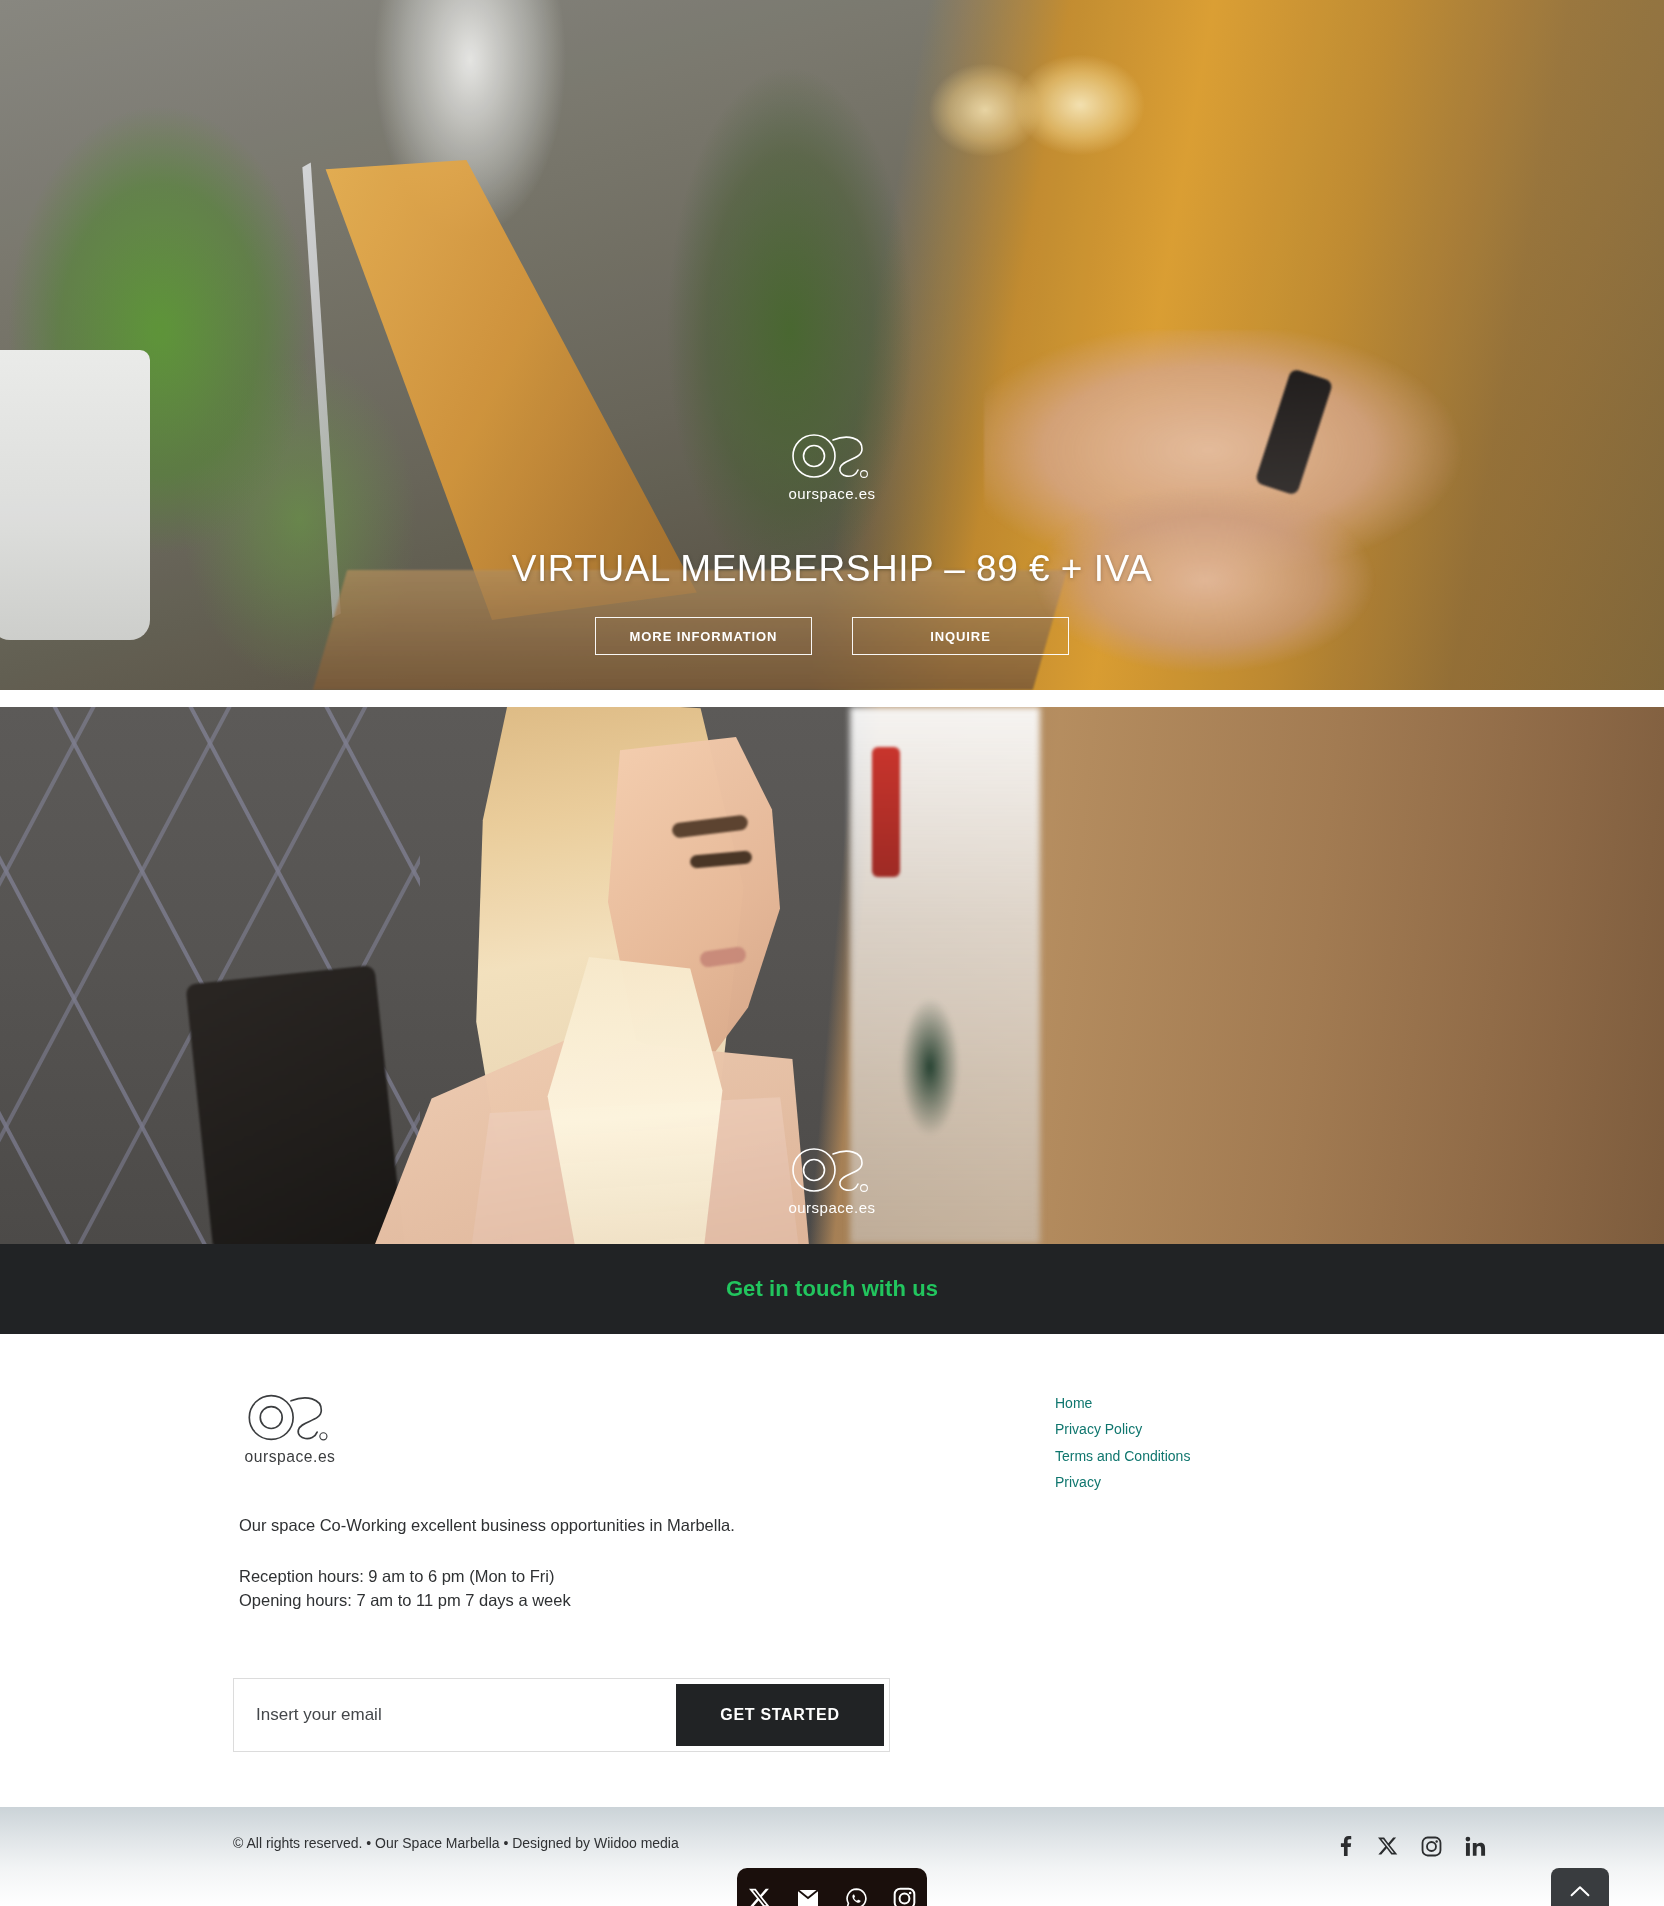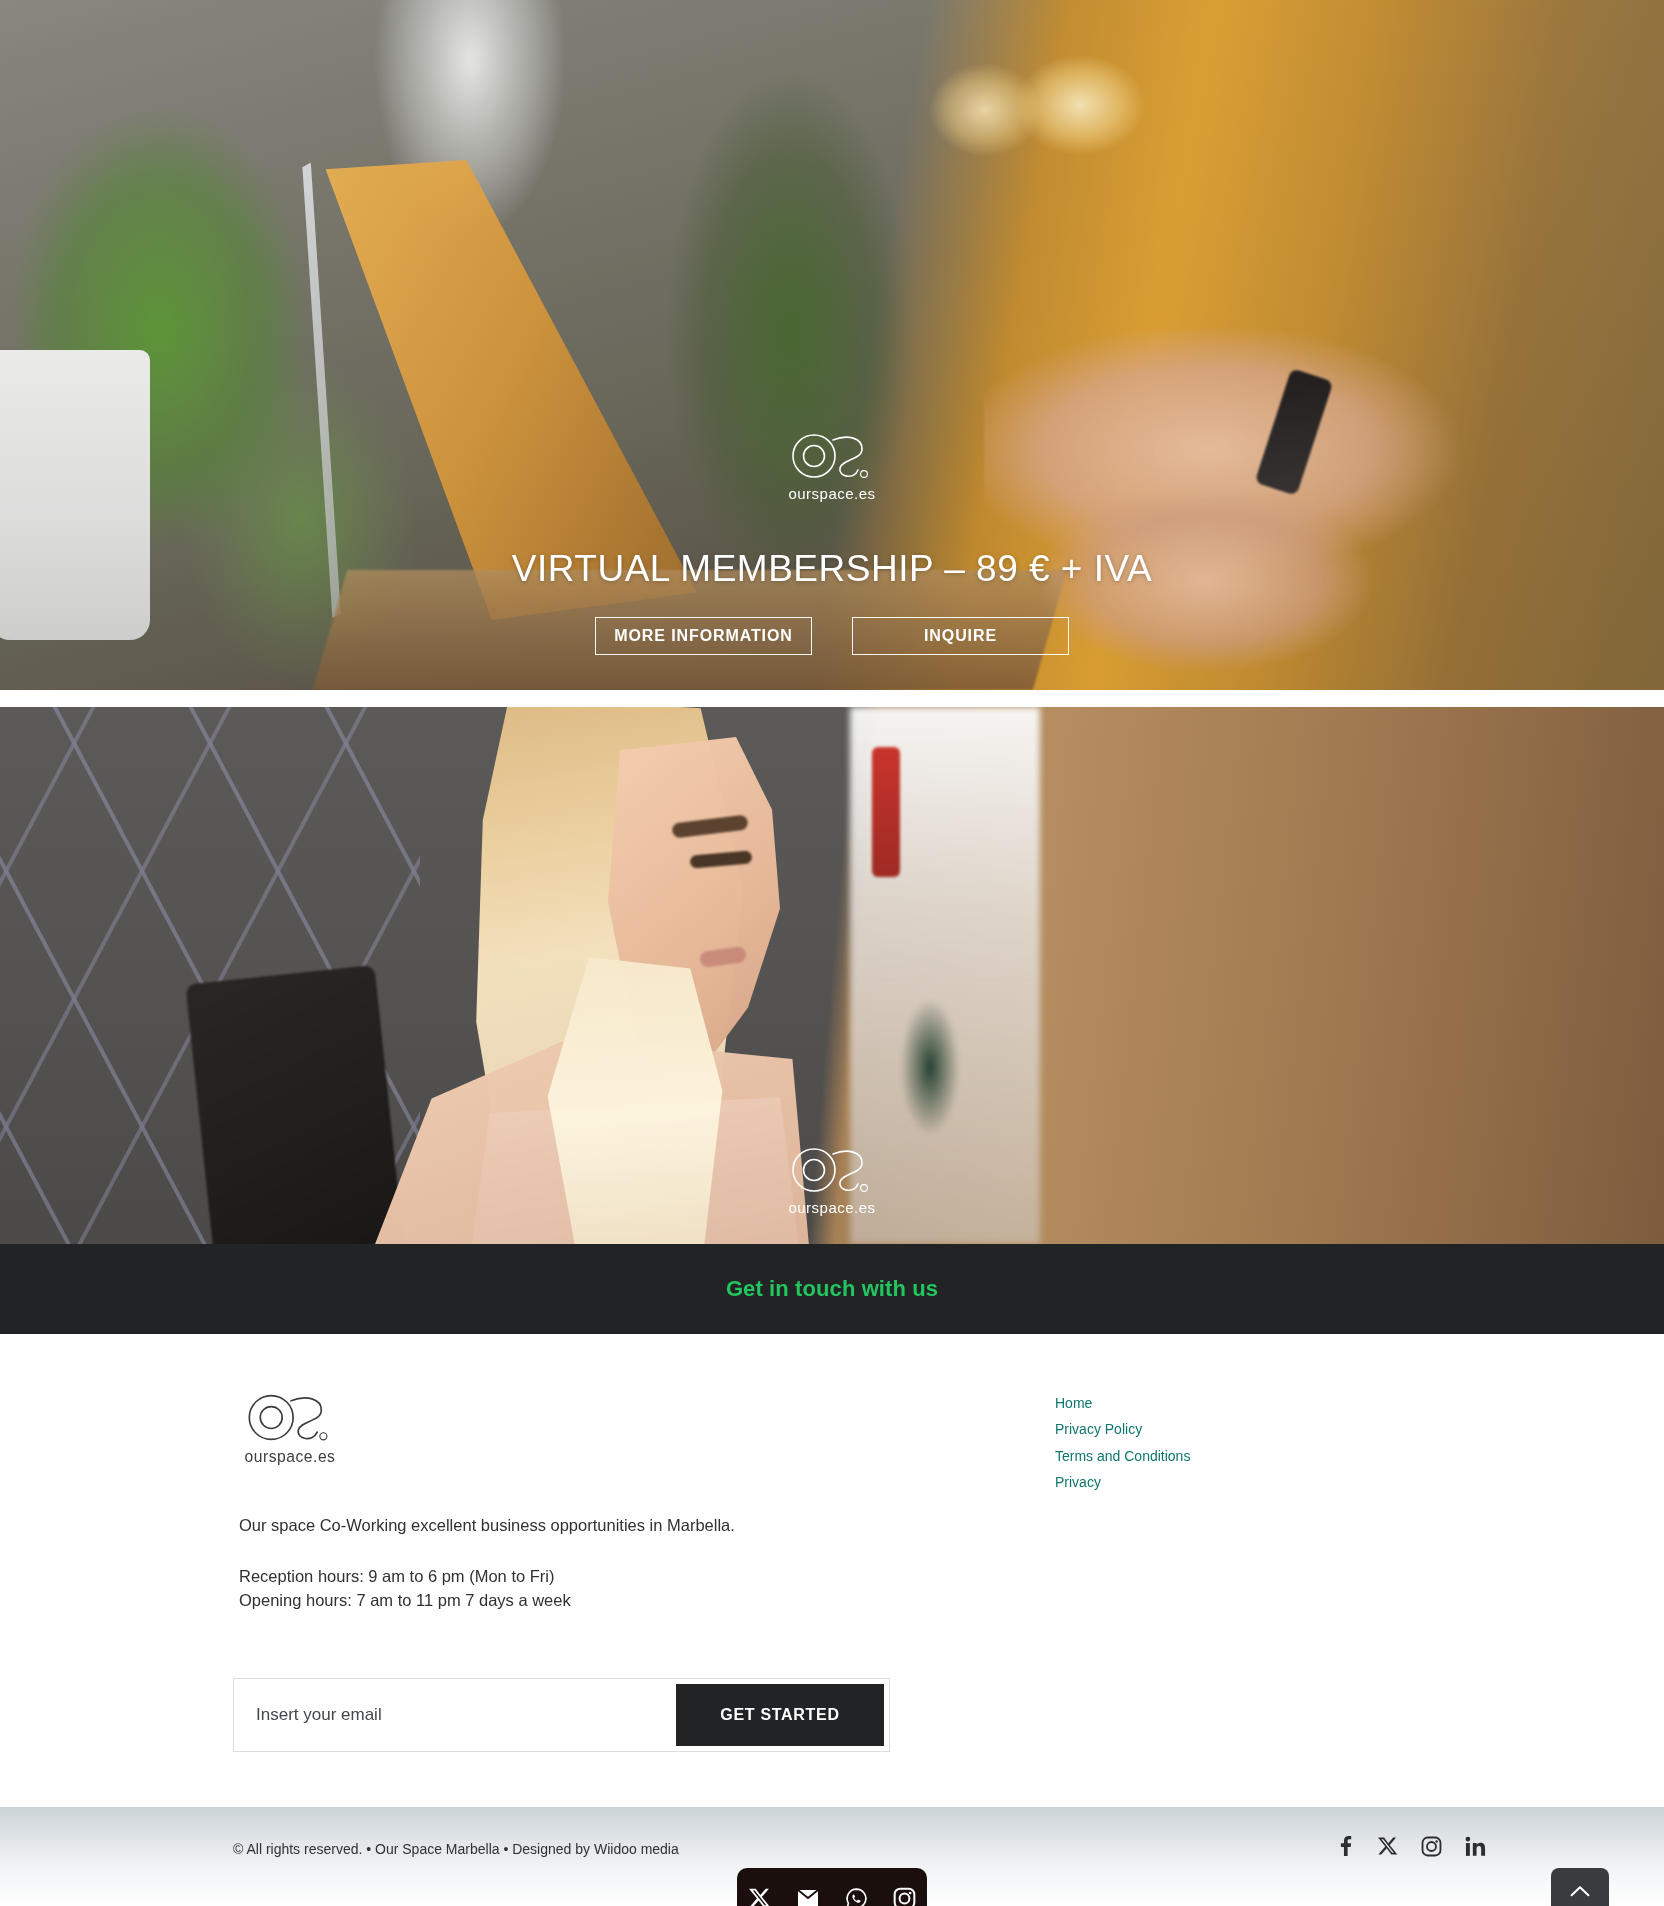--- a/index.html
+++ b/index.html
@@ -128,21 +128,21 @@
     display: flex;
     justify-content: center;
     gap: 40px;
   }
   .hero-btn {
     width: 217px;
     height: 38px;
     border: 1px solid rgba(255,255,255,0.95);
     background: transparent;
     color: #ffffff;
-    font-size: 16px;
+    font-size: 13px;
     font-weight: 700;
     letter-spacing: 0.9px;
     display: flex;
     align-items: center;
     justify-content: center;
     cursor: pointer;
     font-family: "Liberation Sans", sans-serif;
   }
 
   
@@ -347,21 +347,21 @@
 
   
   .bottom-bar {
     position: absolute;
     left: 0; top: 1807px;
     width: 1664px;
     height: 99px;
     background: linear-gradient(180deg, #cbd3d8 0%, #dfe4e7 30%, #f2f4f5 62%, #ffffff 100%);
   }
   .copyright {
-    position: absolute; left: 233px; top: 34px;
+    position: absolute; left: 233px; top: 28px;
     color: #2f3133; font-size: 14px;
   }
   .social-row {
     position: absolute; right: 178px; top: 28px;
     display: flex; align-items: center; gap: 23px;
   }
   .social-row .ic { color: #2b2d2f; display: block; }
 
   .share-dock {
     position: absolute;

